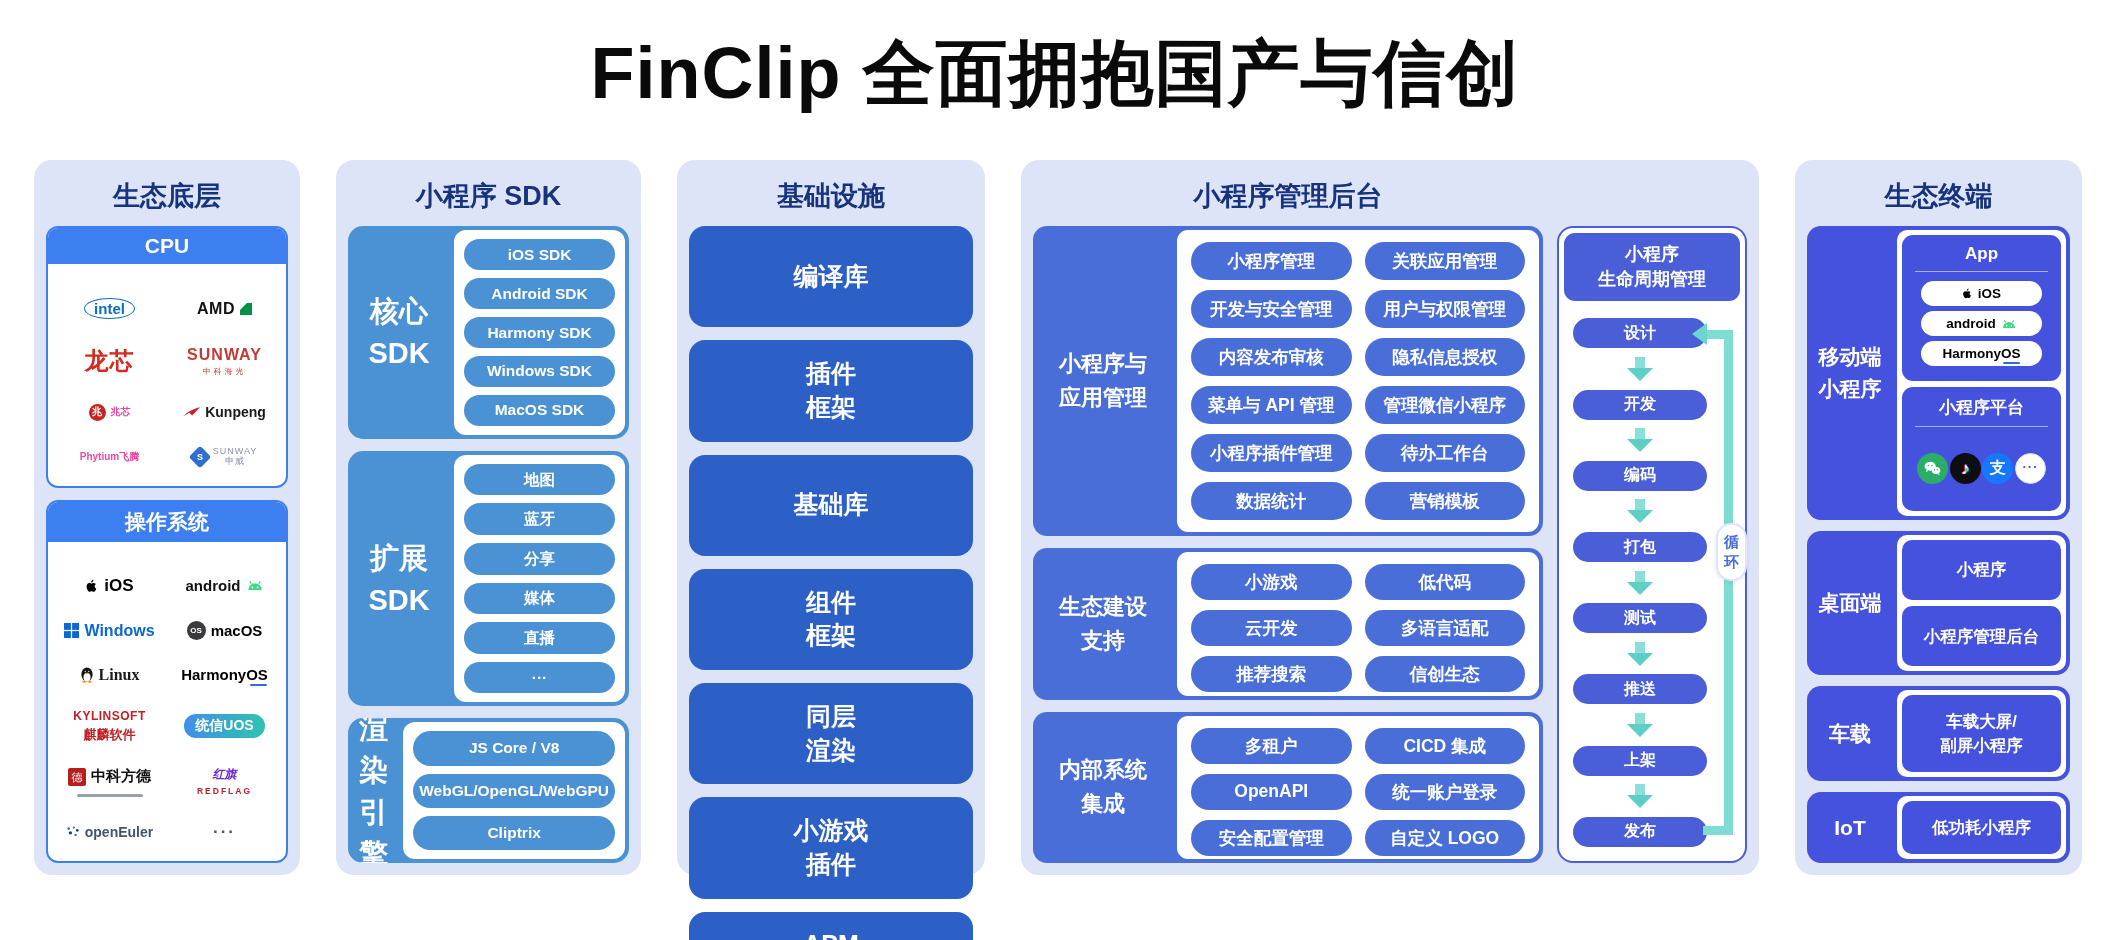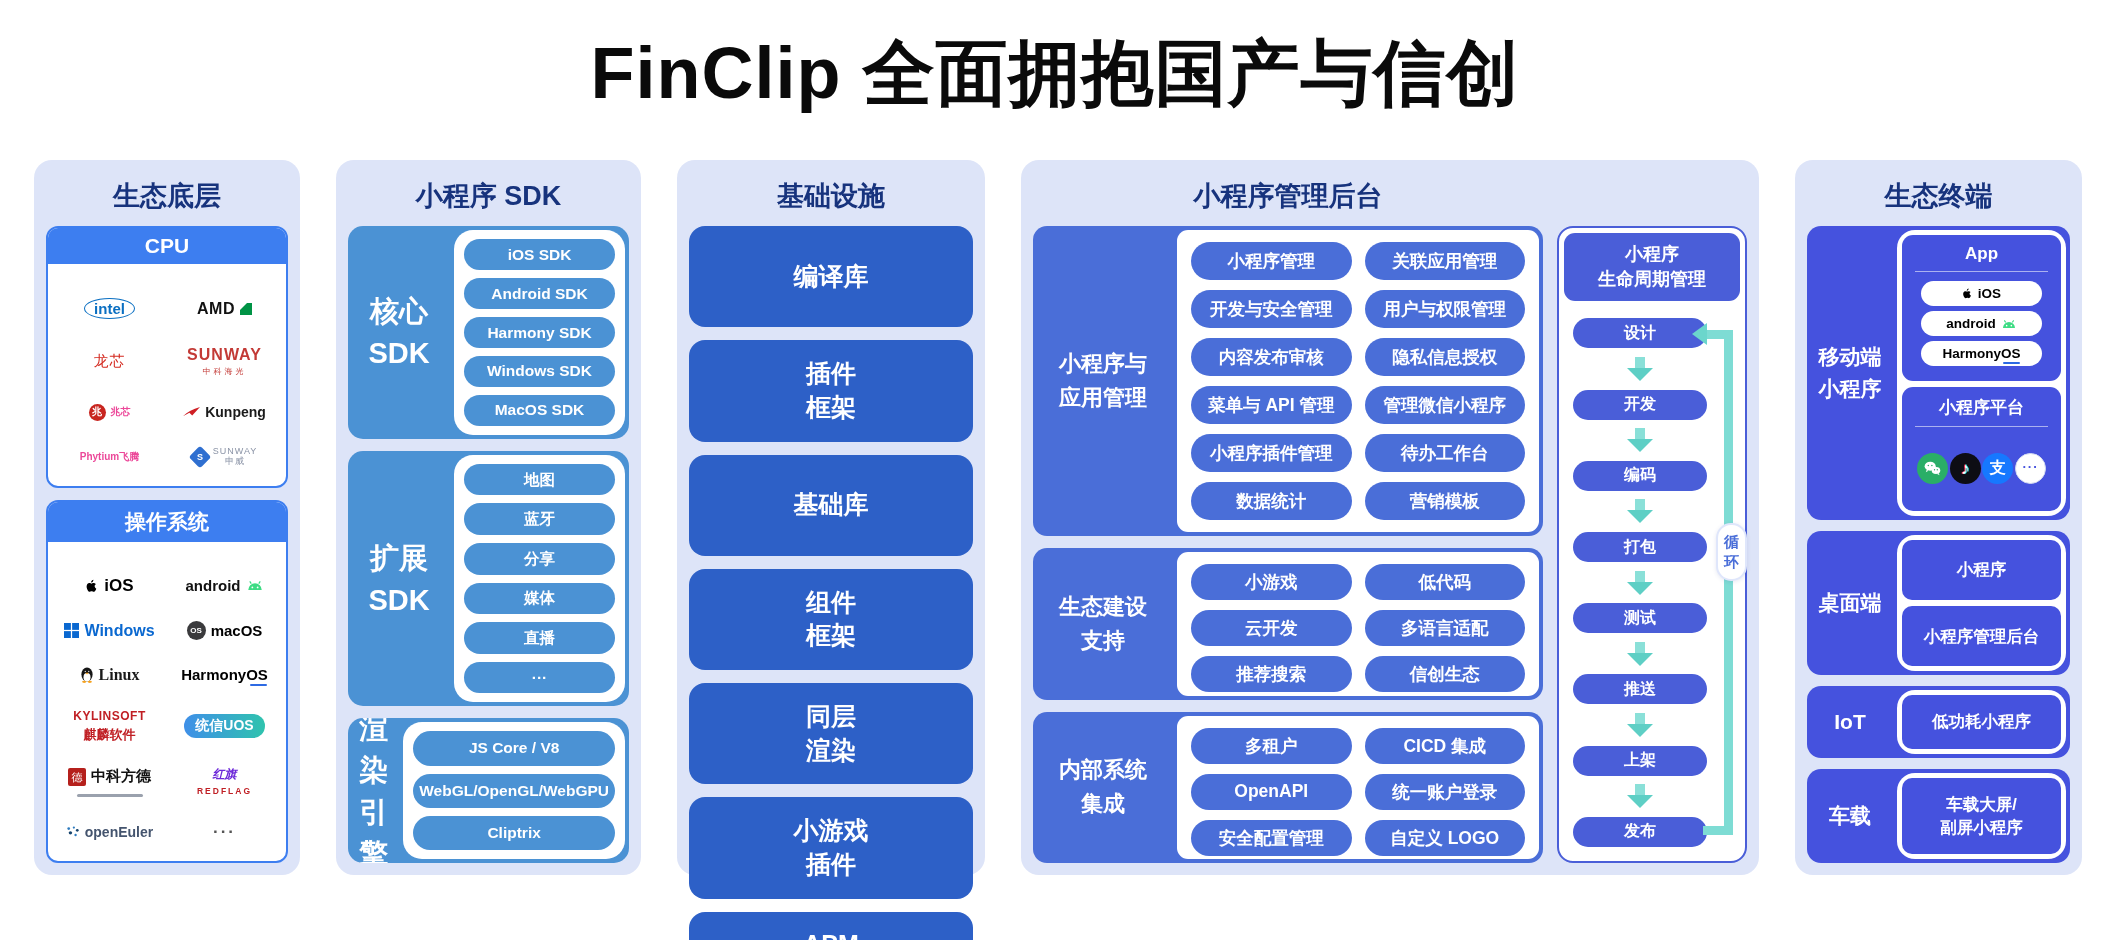--- a/index.html
+++ b/index.html
@@ -14,21 +14,21 @@
   .panel-base{width:266px;flex:0 0 266px;}
   .card{background:#fff;border:2.5px solid #3d7ef0;border-radius:12px;overflow:hidden;display:flex;flex-direction:column;gap:15px;}
   .card-cpu{flex:0 0 258px;margin-bottom:12px;}
   .card-os{flex:1;}
   .card-head{background:#3d7ef0;color:#fff;font-weight:800;font-size:21px;text-align:center;padding:6px 0;flex:0 0 auto;}
   .card-body{flex:1;display:grid;grid-template-columns:1fr 1fr;align-items:center;justify-items:center;padding:6px 4px;}
   .logo{display:flex;align-items:center;justify-content:center;gap:5px;}
   .stack{display:flex;flex-direction:column;align-items:center;line-height:1.1;}
   .lg-intel{color:#0a6fc2;font-weight:700;font-size:15px;border:1.7px solid #0a6fc2;border-radius:50%;padding:1px 9px;}
   .lg-amd{color:#111;font-weight:900;font-size:16px;letter-spacing:.5px;}
-  .lg-red-lg{color:#d42a20;font-weight:400;font-size:15px;letter-spacing:1px;}
+  .lg-red-lg{color:#d42a20;font-weight:700;font-size:24px;letter-spacing:1px;}
   .lg-red-md{color:#ec4899;font-weight:900;font-size:10px;}
   .lg-hygon{color:#c33a36;font-weight:900;font-size:16px;letter-spacing:1px;}
   .lg-hygon-sub{color:#c33a36;font-size:8px;letter-spacing:3px;}
   .zx-ic{width:17px;height:17px;border-radius:50%;background:#c8251f;color:#fff;font-size:10px;font-weight:700;display:flex;align-items:center;justify-content:center;}
   .lg-kunpeng{color:#1a1a1a;font-weight:700;font-size:14px;}
   .sw-ic{width:16px;height:16px;background:#2f6fd0;transform:rotate(45deg);border-radius:3px;display:flex;align-items:center;justify-content:center;}
   .sw-ic span{transform:rotate(-45deg);color:#fff;font-size:9px;font-weight:700;}
   .lg-gray-sm{color:#8a93a6;font-size:9px;letter-spacing:1px;}
   .lg-ios{color:#000;font-weight:700;font-size:17px;}
   .lg-android{color:#111;font-weight:700;font-size:15px;}
@@ -48,21 +48,21 @@
   .lg-redflag-sub{color:#c01f24;font-weight:700;font-size:8.5px;letter-spacing:2px;}
   .lg-euler{color:#44546e;font-weight:700;font-size:14px;}
   .lg-more{color:#555;font-weight:900;font-size:17px;letter-spacing:2px;}
 
   
   .panel-sdk{width:305px;flex:0 0 305px;}
   .sdk-groups{flex:1;display:flex;flex-direction:column;gap:12px;}
   .grp{background:#4b92d4;border-radius:15px;display:flex;overflow:hidden;}
   .grp-core{flex:5;} .grp-ext{flex:6;} .grp-render{flex:3.4;}
   .grp-label{width:102px;display:flex;align-items:center;justify-content:center;color:#fff;font-weight:800;font-size:29px;text-align:center;line-height:1.45;}
-  .grp-body{flex:1;background:#fff;border-radius:19px;margin:4px;padding:9px 10px;display:flex;flex-direction:column;gap:8px;}
+  .grp-body{flex:1;background:#fff;border-radius:12px;margin:4px;padding:9px 10px;display:flex;flex-direction:column;gap:8px;}
   .pill{background:#4b92d4;border-radius:18px;color:#fff;font-weight:700;font-size:15.5px;flex:1;display:flex;align-items:center;justify-content:center;text-align:center;line-height:1.15;padding:2px 6px;box-sizing:border-box;}
 
   
   .panel-infra{width:308px;flex:0 0 308px;}
   .infra-grid{flex:1;display:grid;grid-template-columns:1fr;grid-auto-rows:1fr;gap:13px;}
   .cell{background:#2d60c7;border-radius:16px;color:#fff;font-weight:800;font-size:25px;display:flex;align-items:center;justify-content:center;text-align:center;line-height:1.35;white-space:pre-line;}
 
   
   .panel-admin{width:738px;flex:0 0 738px;}
   .adm-head{width:calc(100% - 204px);}
@@ -87,21 +87,21 @@
   .loop-ah{position:absolute;right:38px;top:17px;width:0;height:0;border-top:11px solid transparent;border-bottom:11px solid transparent;border-right:15px solid #6bd6cc;}
   .loop-hb{position:absolute;right:12px;bottom:26px;height:9px;width:30px;background:#7edcd4;}
   .loop-badge{position:absolute;right:-2px;top:39%;background:#fff;border:2px solid #dfe6fb;border-radius:15px;padding:7px 6px;color:#4a6ed8;font-weight:800;font-size:15px;line-height:1.35;width:1em;word-break:break-all;text-align:center;box-shadow:0 1px 4px rgba(40,60,150,.12);}
 
   
   .panel-term{width:287px;flex:0 0 287px;}
   .term-rows{flex:1;display:flex;flex-direction:column;gap:11px;min-height:0;}
   .trow{background:#4552de;border-radius:14px;display:flex;overflow:hidden;}
   .trow-mobile{flex:3.05;} .trow-desktop{flex:1.5;} .trow-car{flex:0.98;} .trow-iot{flex:0.74;}
   .trow-label{width:86px;display:flex;align-items:center;justify-content:center;color:#fff;font-weight:800;font-size:21px;text-align:center;line-height:1.5;white-space:pre-line;}
-  .trow-body{flex:1;background:#fff;border-radius:18px;margin:4px;padding:5px;display:flex;flex-direction:column;gap:6px;min-height:0;}
+  .trow-body{flex:1;background:#fff;border-radius:10px;margin:4px;padding:5px;display:flex;flex-direction:column;gap:6px;min-height:0;}
   .tbox{background:#4552de;border-radius:10px;color:#fff;font-weight:700;font-size:16.5px;flex:1;display:flex;align-items:center;justify-content:center;text-align:center;line-height:1.4;white-space:pre-line;padding:4px;}
   .sub{background:#4552de;border-radius:11px;display:flex;flex-direction:column;padding:7px 9px;gap:5px;}
   .sub-app{flex:1.2;} .sub-platform{flex:1;}
   .sub-title{color:#fff;font-weight:800;font-size:17px;text-align:center;padding:2px 0;}
   .sub-div{height:1px;background:rgba(255,255,255,.55);margin:0 4px 4px 4px;}
   .wpill{background:#fff;border-radius:13px;height:25px;display:flex;align-items:center;justify-content:center;gap:5px;color:#000;font-weight:700;font-size:13.5px;margin:0 10px;flex:0 0 auto;}
   .wpill .lg-harmony{font-size:13.5px;}
   .icon-row{display:flex;align-items:center;justify-content:space-between;padding:4px 6px 6px 6px;flex:1;}
   .circ{width:31px;height:31px;border-radius:50%;display:flex;align-items:center;justify-content:center;}
   .circ-wechat{background:#2aae67;}
@@ -444,30 +444,30 @@
             </div>
           </div>
         </div>
         <div class="trow trow-desktop">
           <div class="trow-label">桌面端</div>
           <div class="trow-body">
               <div class="tbox">小程序</div>
               <div class="tbox">小程序管理后台</div>
             </div>
         </div>
-        <div class="trow trow-iot">
-          <div class="trow-label">IoT</div>
-          <div class="trow-body">
-              <div class="tbox">低功耗小程序</div>
-            </div>
-        </div>
         <div class="trow trow-car">
           <div class="trow-label">车载</div>
           <div class="trow-body">
               <div class="tbox">车载大屏/
 副屏小程序</div>
             </div>
         </div>
+        <div class="trow trow-iot">
+          <div class="trow-label">IoT</div>
+          <div class="trow-body">
+              <div class="tbox">低功耗小程序</div>
+            </div>
+        </div>
       </div>
     </div>
 
   </div>
 </div>
 
 </body></html>

